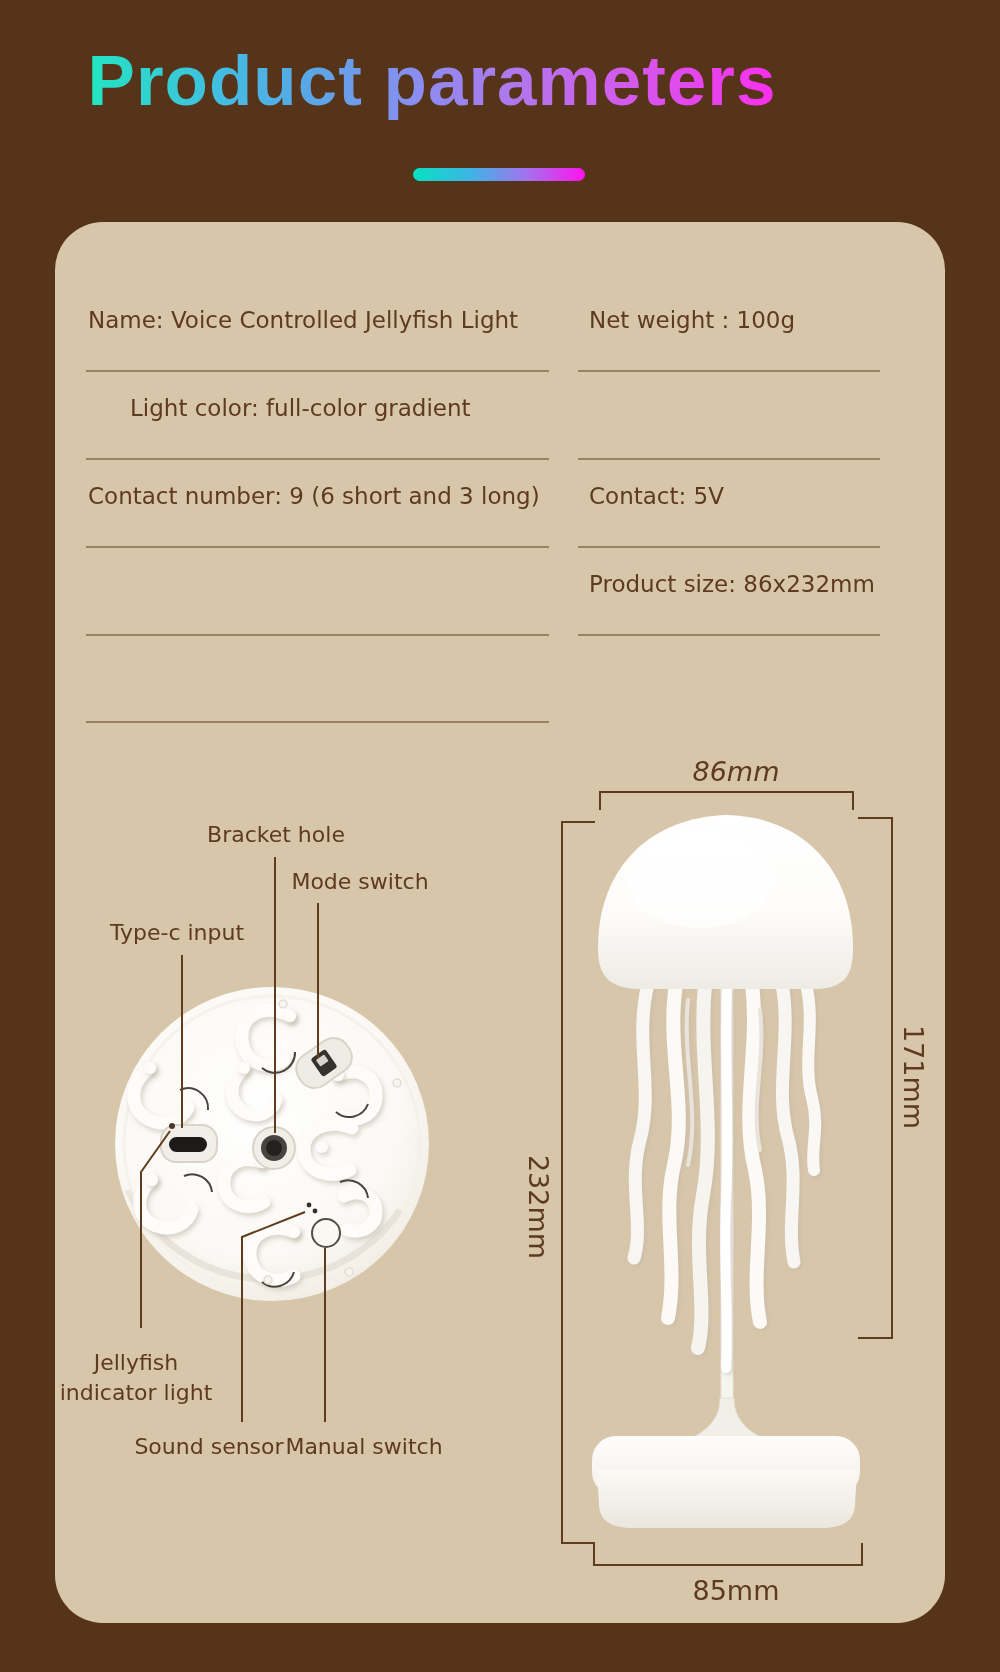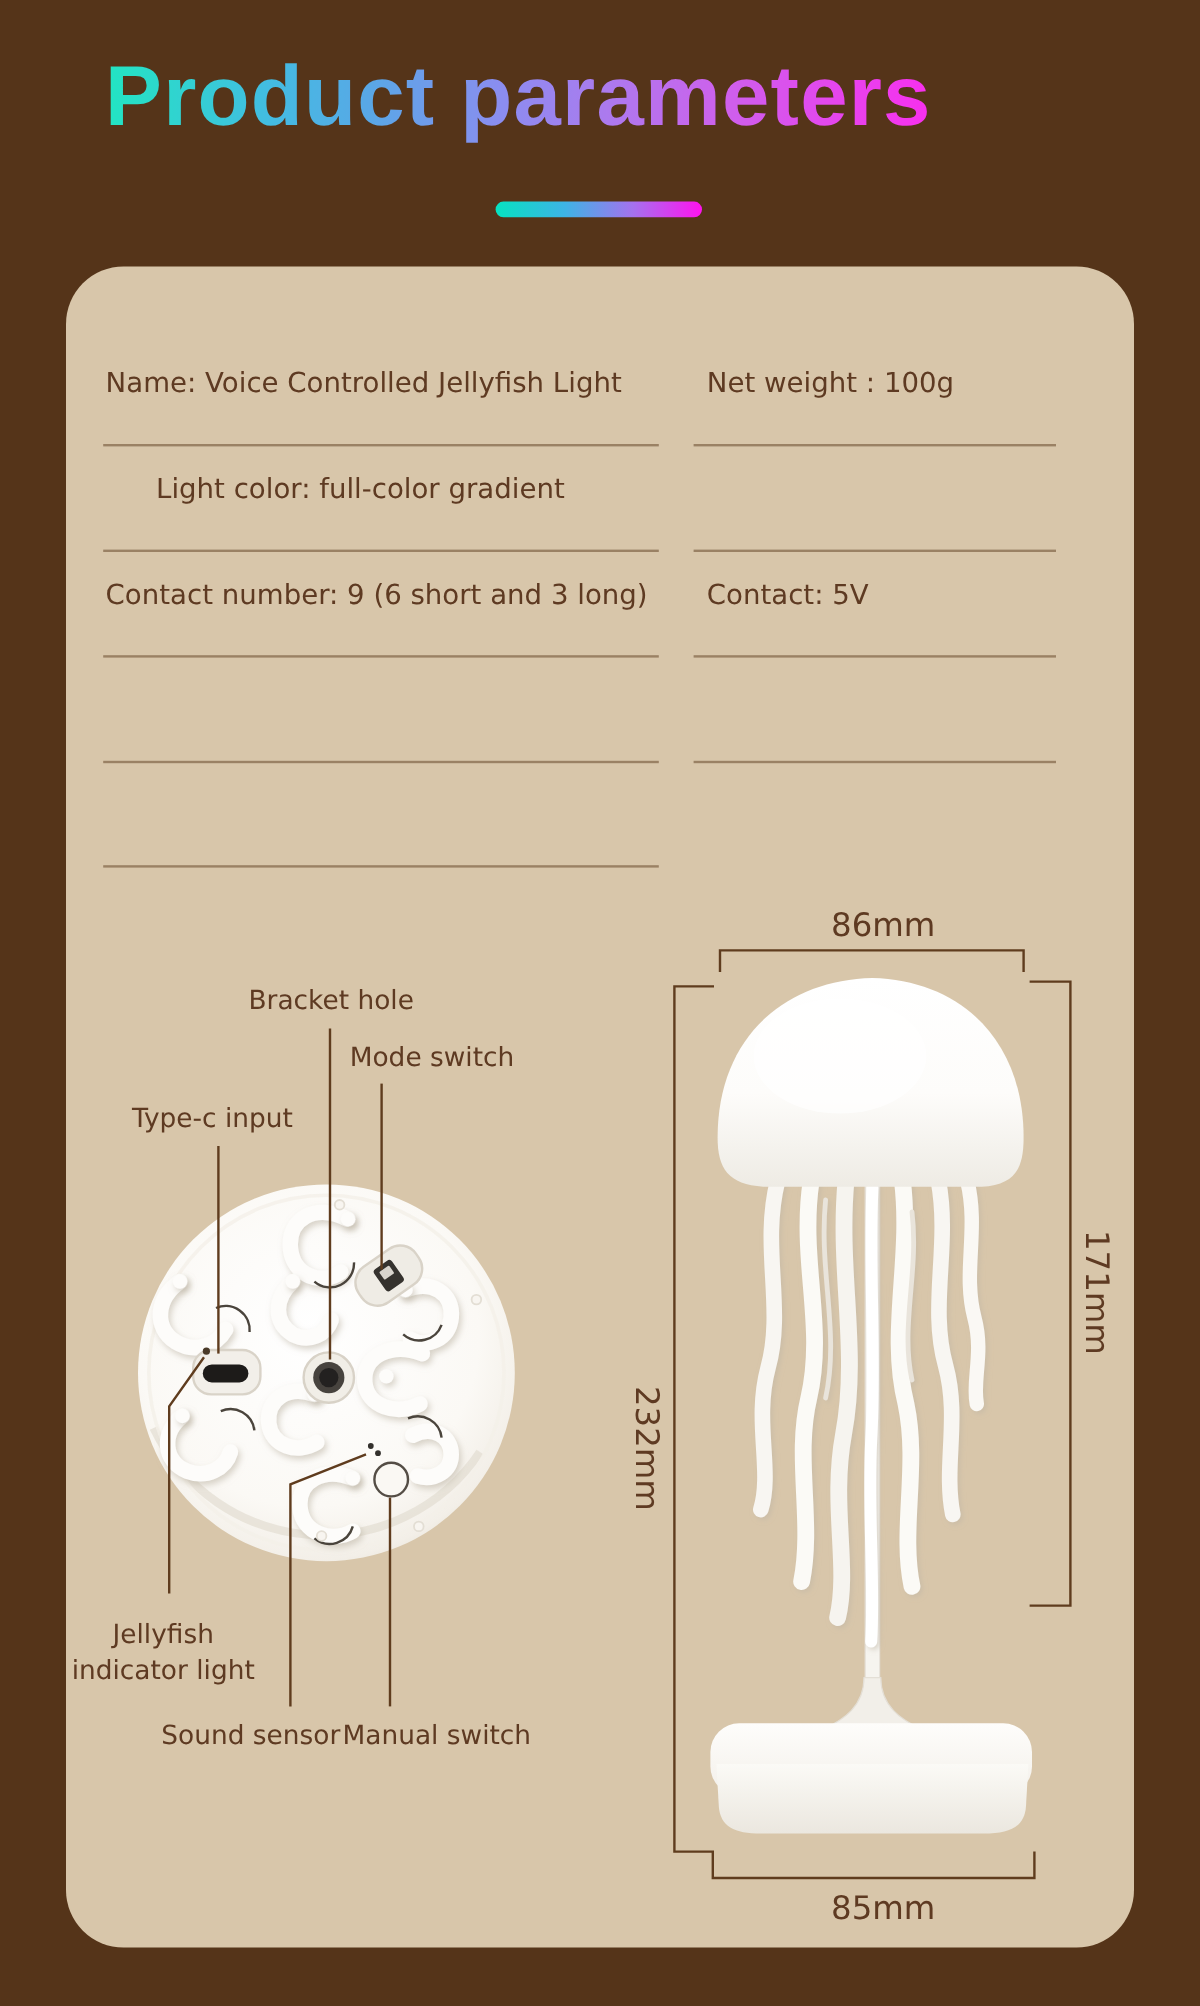--- a/index.html
+++ b/index.html
@@ -47,20 +47,21 @@
   <div class="spec-text" style="left:88px;top:480px;">Contact number: 9 (6 short and 3 long)</div>
   <div class="rule" style="left:86px;top:546px;width:463px;"></div>
   <div class="rule" style="left:86px;top:634px;width:463px;"></div>
   <div class="rule" style="left:86px;top:721px;width:463px;"></div>
 
   <div class="spec-text" style="left:589px;top:304px;">Net weight : 100g</div>
   <div class="rule" style="left:578px;top:370px;width:302px;"></div>
   <div class="rule" style="left:578px;top:458px;width:302px;"></div>
   <div class="spec-text" style="left:589px;top:480px;">Contact: 5V</div>
   <div class="rule" style="left:578px;top:546px;width:302px;"></div>
+  <div class="spec-text" style="left:589px;top:568px;">Product size: 86x232mm</div>
   <div class="rule" style="left:578px;top:634px;width:302px;"></div>
 
   <svg style="left:100px;top:965px;" width="350" height="350" viewBox="100 965 350 350">
     <defs>
       <radialGradient id="gBase" cx="45%" cy="40%" r="65%">
         <stop offset="0%" stop-color="#ffffff"></stop>
         <stop offset="70%" stop-color="#fbf9f5"></stop>
         <stop offset="92%" stop-color="#f3efe8"></stop>
         <stop offset="100%" stop-color="#e9e4da"></stop>
       </radialGradient>
@@ -201,18 +202,18 @@
   <div class="lbl" style="left:176px;top:820px;">Bracket hole</div>
   <div class="lbl" style="left:260px;top:867px;">Mode switch</div>
   <div class="lbl" style="left:77px;top:918px;">Type-c input</div>
   <div class="lbl" style="left:36px;top:1348px;">
     <div>Jellyfish</div>
     <div>indicator light</div>
   </div>
   <div class="lbl" style="left:109px;top:1432px;">Sound sensor</div>
   <div class="lbl" style="left:264px;top:1432px;">Manual switch</div>
 
-  <div class="dim" style="left:626px;top:757px;">86mm</div>
+  <div class="dim" style="left:626px;top:757px;font-style:italic;">86mm</div>
   <div class="dim rot90" style="left:803px;top:1062px;">171mm</div>
   <div class="dim rot90" style="left:428px;top:1192px;">232mm</div>
   <div class="dim" style="left:626px;top:1576px;">85mm</div>
 
 </div>
 
 </body></html>

